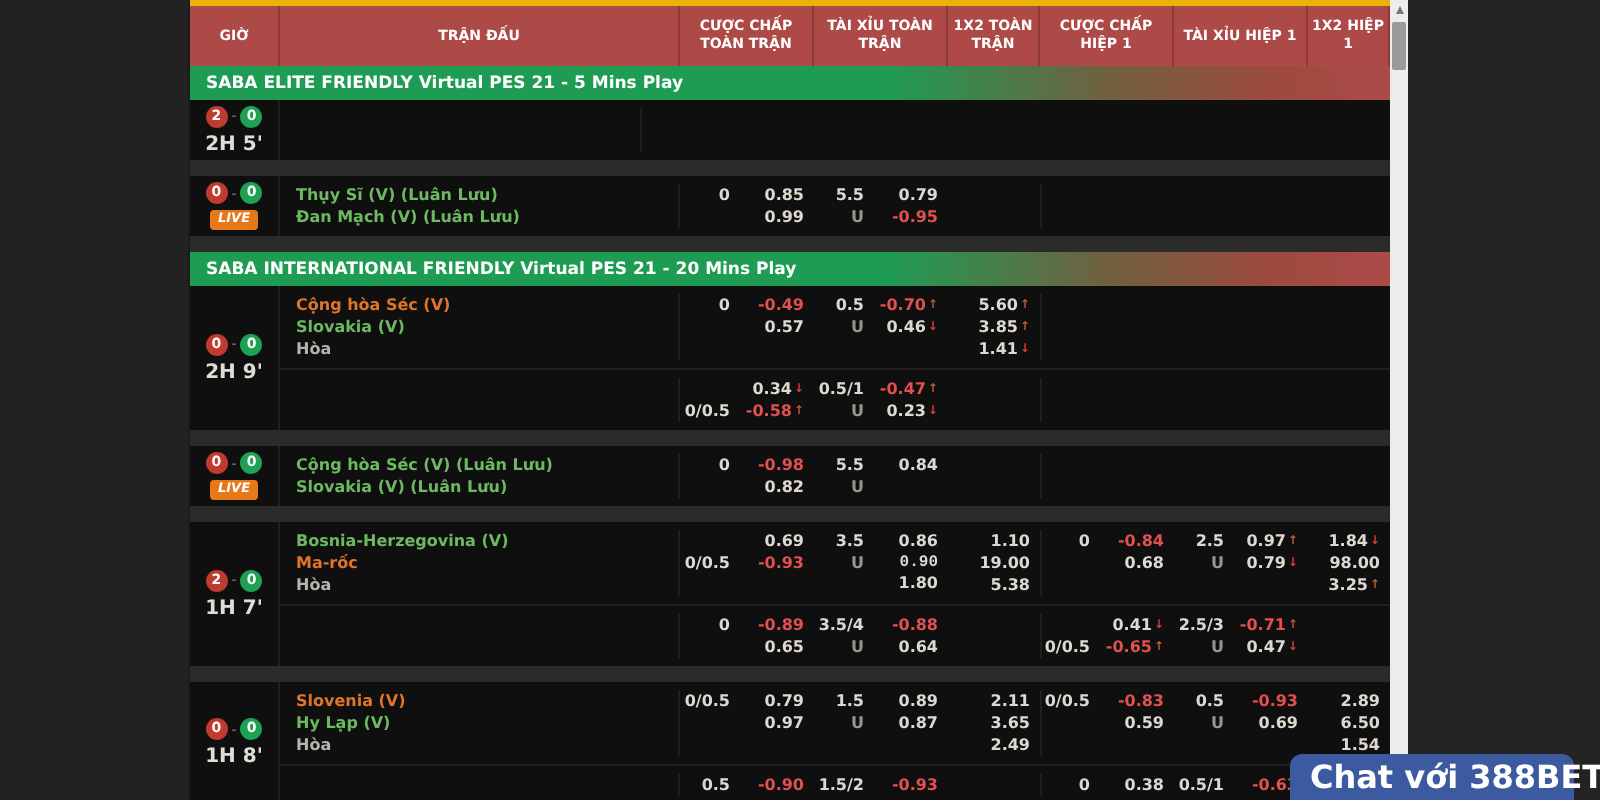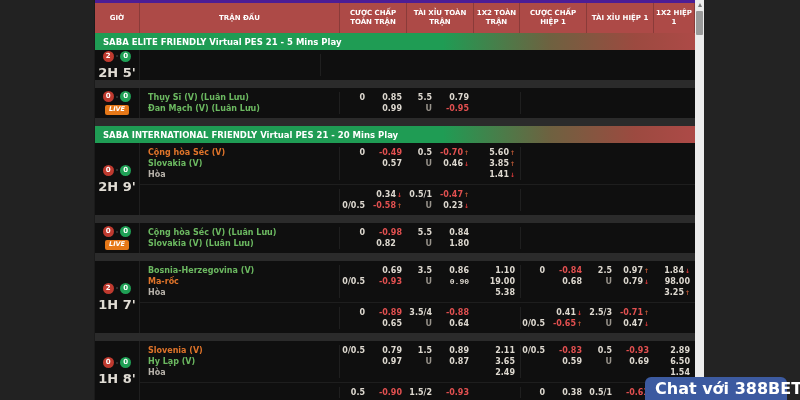--- a/index.html
+++ b/index.html
@@ -1,40 +1,40 @@
 <!DOCTYPE html>
 <html style="--c-header: #ad4a47; --c-green: #1f9c54; --c-red: #e25050; --c-tgreen: #6cb961; --c-torange: #e0742a; --c-live: #e67818; --c-bhome: #bf3a2f; --c-baway: #1fa055; --c-chat: #3c5aa0;"><head>
 <meta charset="utf-8">
 <style>
   html,body{margin:0;padding:0;width:800px;height:400px;overflow:hidden;
     background:#232323;font-family:"DejaVu Sans","Liberation Sans",sans-serif;}
   *{box-sizing:border-box;}
   .page{position:relative;width:800px;height:400px;}
   .left-panel{position:absolute;left:0;top:0;width:95px;height:400px;background:#222;border-right:1px solid #1b1b1b;}
   .right-panel{position:absolute;left:704px;top:0;width:96px;height:400px;background:#232323;}
-  .table-wrap{position:absolute;left:95px;top:0;width:600px;height:400px;background:#4c1d95;overflow:hidden;padding-top:3px;}
+  .table-wrap{position:absolute;left:95px;top:0;width:600px;height:400px;background:#eab308;overflow:hidden;padding-top:3px;}
   .thead{display:flex;height:30px;background:var(--c-header,#ad4a47);}
   .th{color:#fff;font-weight:bold;font-size:7px;text-transform:uppercase;display:flex;align-items:center;
 atorjustify-content:center;justify-content:center;text-align:center;border-right:1px solid #8a3b39;
     padding:0 2px;line-height:1.25;}
   .section-bar{height:17px;color:#fff;font-size:8.5px;font-weight:bold;display:flex;align-items:center;
     padding-left:8px;white-space:nowrap;
     background:linear-gradient(90deg,var(--c-green,#1f9c54) 0%,var(--c-green,#1f9c54) 58%,#6f6140 76%,#9c4a40 90%,var(--c-header,#ad4a47) 100%);}
   .match{display:flex;background:#0f0f0f;}
   .time-col{width:45px;display:flex;flex-direction:column;align-items:center;justify-content:center;gap:3px;
     border-right:1px solid #1f1f1f;flex-shrink:0;}
   .score-line{display:flex;align-items:center;gap:2px;}
   .dash{color:#8a8a8a;font-size:7px;}
   .badge{width:11px;height:11px;border-radius:50%;color:#fff;font-size:7px;font-weight:bold;
     display:flex;align-items:center;justify-content:center;line-height:1;}
   .badge.h{background:var(--c-bhome,#bf3a2f);}
   .badge.a{background:var(--c-baway,#1fa055);}
   .live{background:var(--c-live,#e67818);color:#fff;font-size:6.5px;font-weight:bold;font-style:italic;
     padding:1px 4px;border-radius:2px;line-height:1.2;}
-  .mtime{color:#e0dcd4;font-size:13px;font-weight:bold;}
+  .mtime{color:#e0dcd4;font-size:10px;font-weight:bold;}
   .content-col{flex:1;}
   .block{display:flex;padding:4px 0;}
   .block + .block{border-top:1px solid #1e1e1e;}
   .teams{width:200px;padding-left:8px;border-right:1px solid #1f1f1f;flex-shrink:0;}
   .tline{height:11px;line-height:11px;font-size:8px;font-weight:bold;white-space:nowrap;overflow:hidden;}
   .tg{color:var(--c-tgreen,#6cb961);} .to{color:var(--c-torange,#e0742a);} .tdw{color:#b7b2aa;}
   .orows{display:flex;flex-direction:column;}
   .orow{display:flex;height:11px;line-height:11px;}
   .ocell{text-align:right;font-size:8px;font-weight:bold;color:#ded9d0;padding-right:5px;white-space:nowrap;}
   .ocell.half{border-left:1px solid #1f1f1f;}
@@ -268,23 +268,23 @@
                   <div class="ocell" style="width: 37px;"><span>0.84</span></div>
                   <div class="ocell" style="width: 46px;"></div>
                   <div class="ocell half" style="width: 30px;"></div>
                   <div class="ocell" style="width: 37px;"></div>
                   <div class="ocell" style="width: 30px;"></div>
                   <div class="ocell" style="width: 37px;"></div>
                   <div class="ocell" style="width: 41px;"></div>
                 </div>
                 <div class="orow">
                   <div class="ocell" style="width: 30px;"></div>
-                  <div class="ocell" style="width: 37px; text-align: center;"><span>0.82</span></div>
-                  <div class="ocell" style="width: 30px;"><span class="mut">U</span></div>
-                  <div class="ocell" style="width: 37px;"><span>1.80</span></div>
+                  <div class="ocell" style="width: 37px;"><span>0.82</span></div>
+                  <div class="ocell" style="width: 30px;"><span class="mut">U</span></div>
+                  <div class="ocell" style="width: 37px; margin-top: 48px;"><span>1.80</span></div>
                   <div class="ocell" style="width: 46px;"></div>
                   <div class="ocell half" style="width: 30px;"></div>
                   <div class="ocell" style="width: 37px;"></div>
                   <div class="ocell" style="width: 30px;"></div>
                   <div class="ocell" style="width: 37px;"></div>
                   <div class="ocell" style="width: 41px;"></div>
                 </div>
               </div>
             </div>
           </div>

